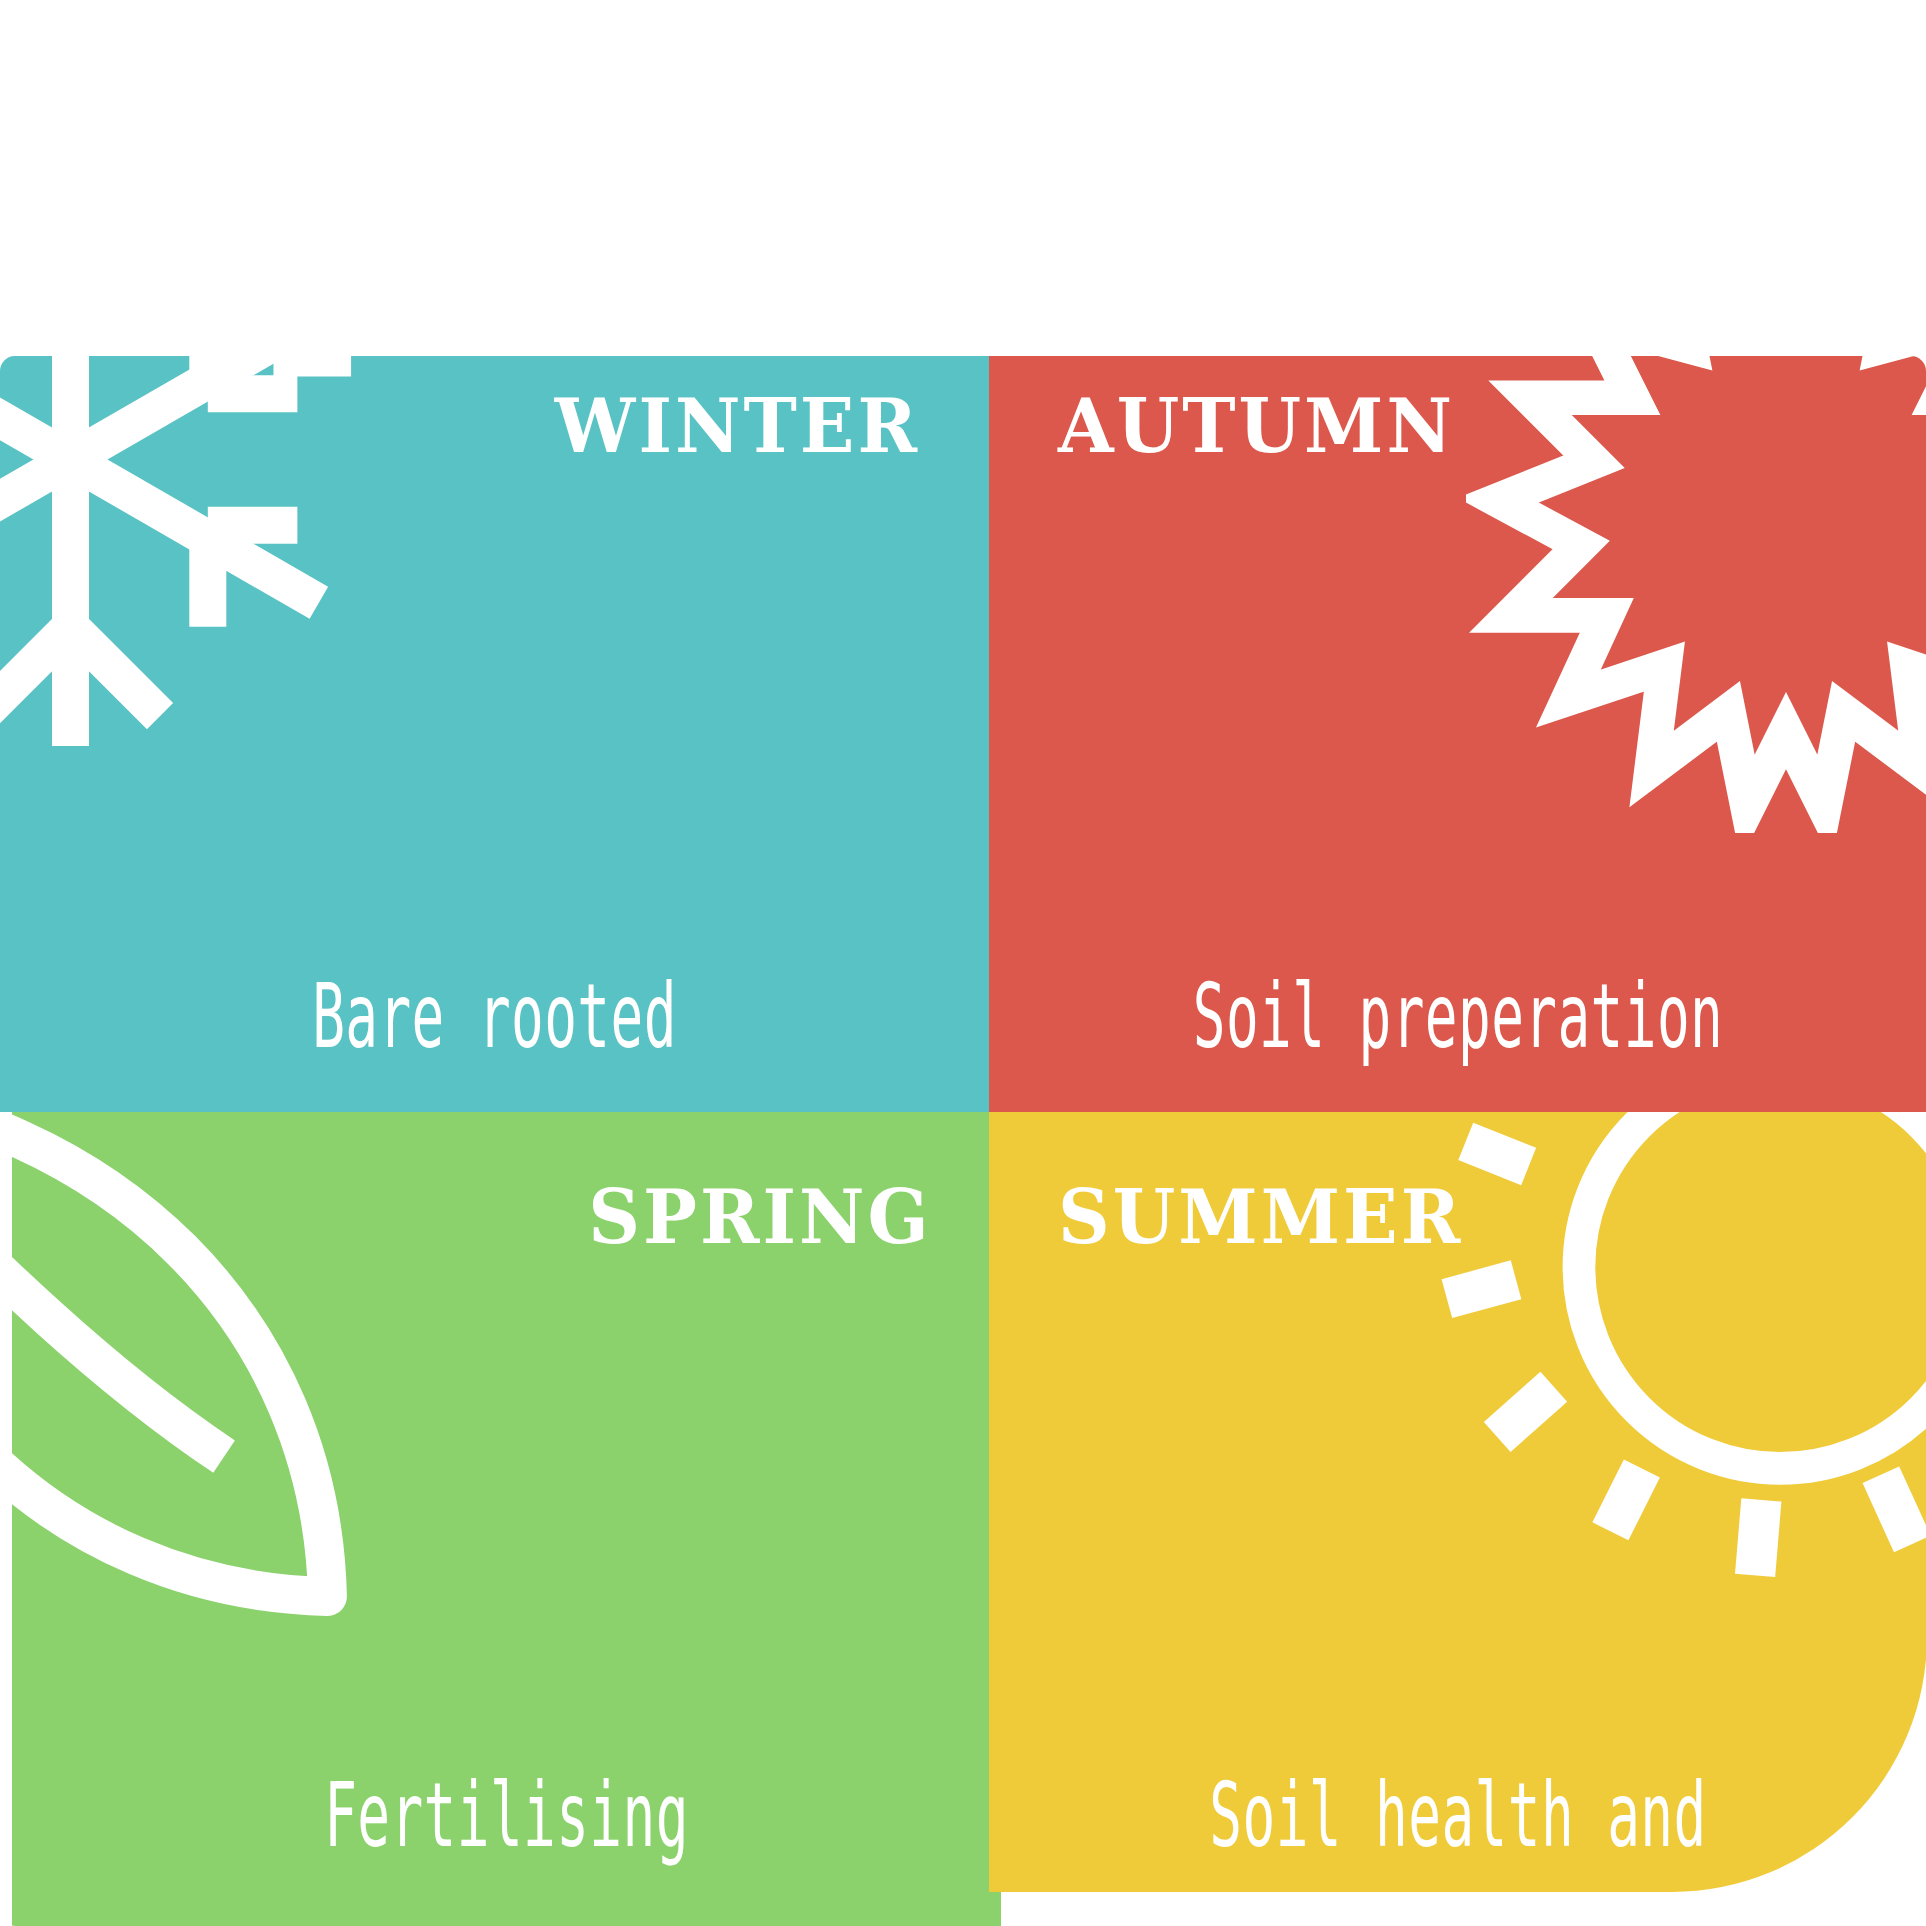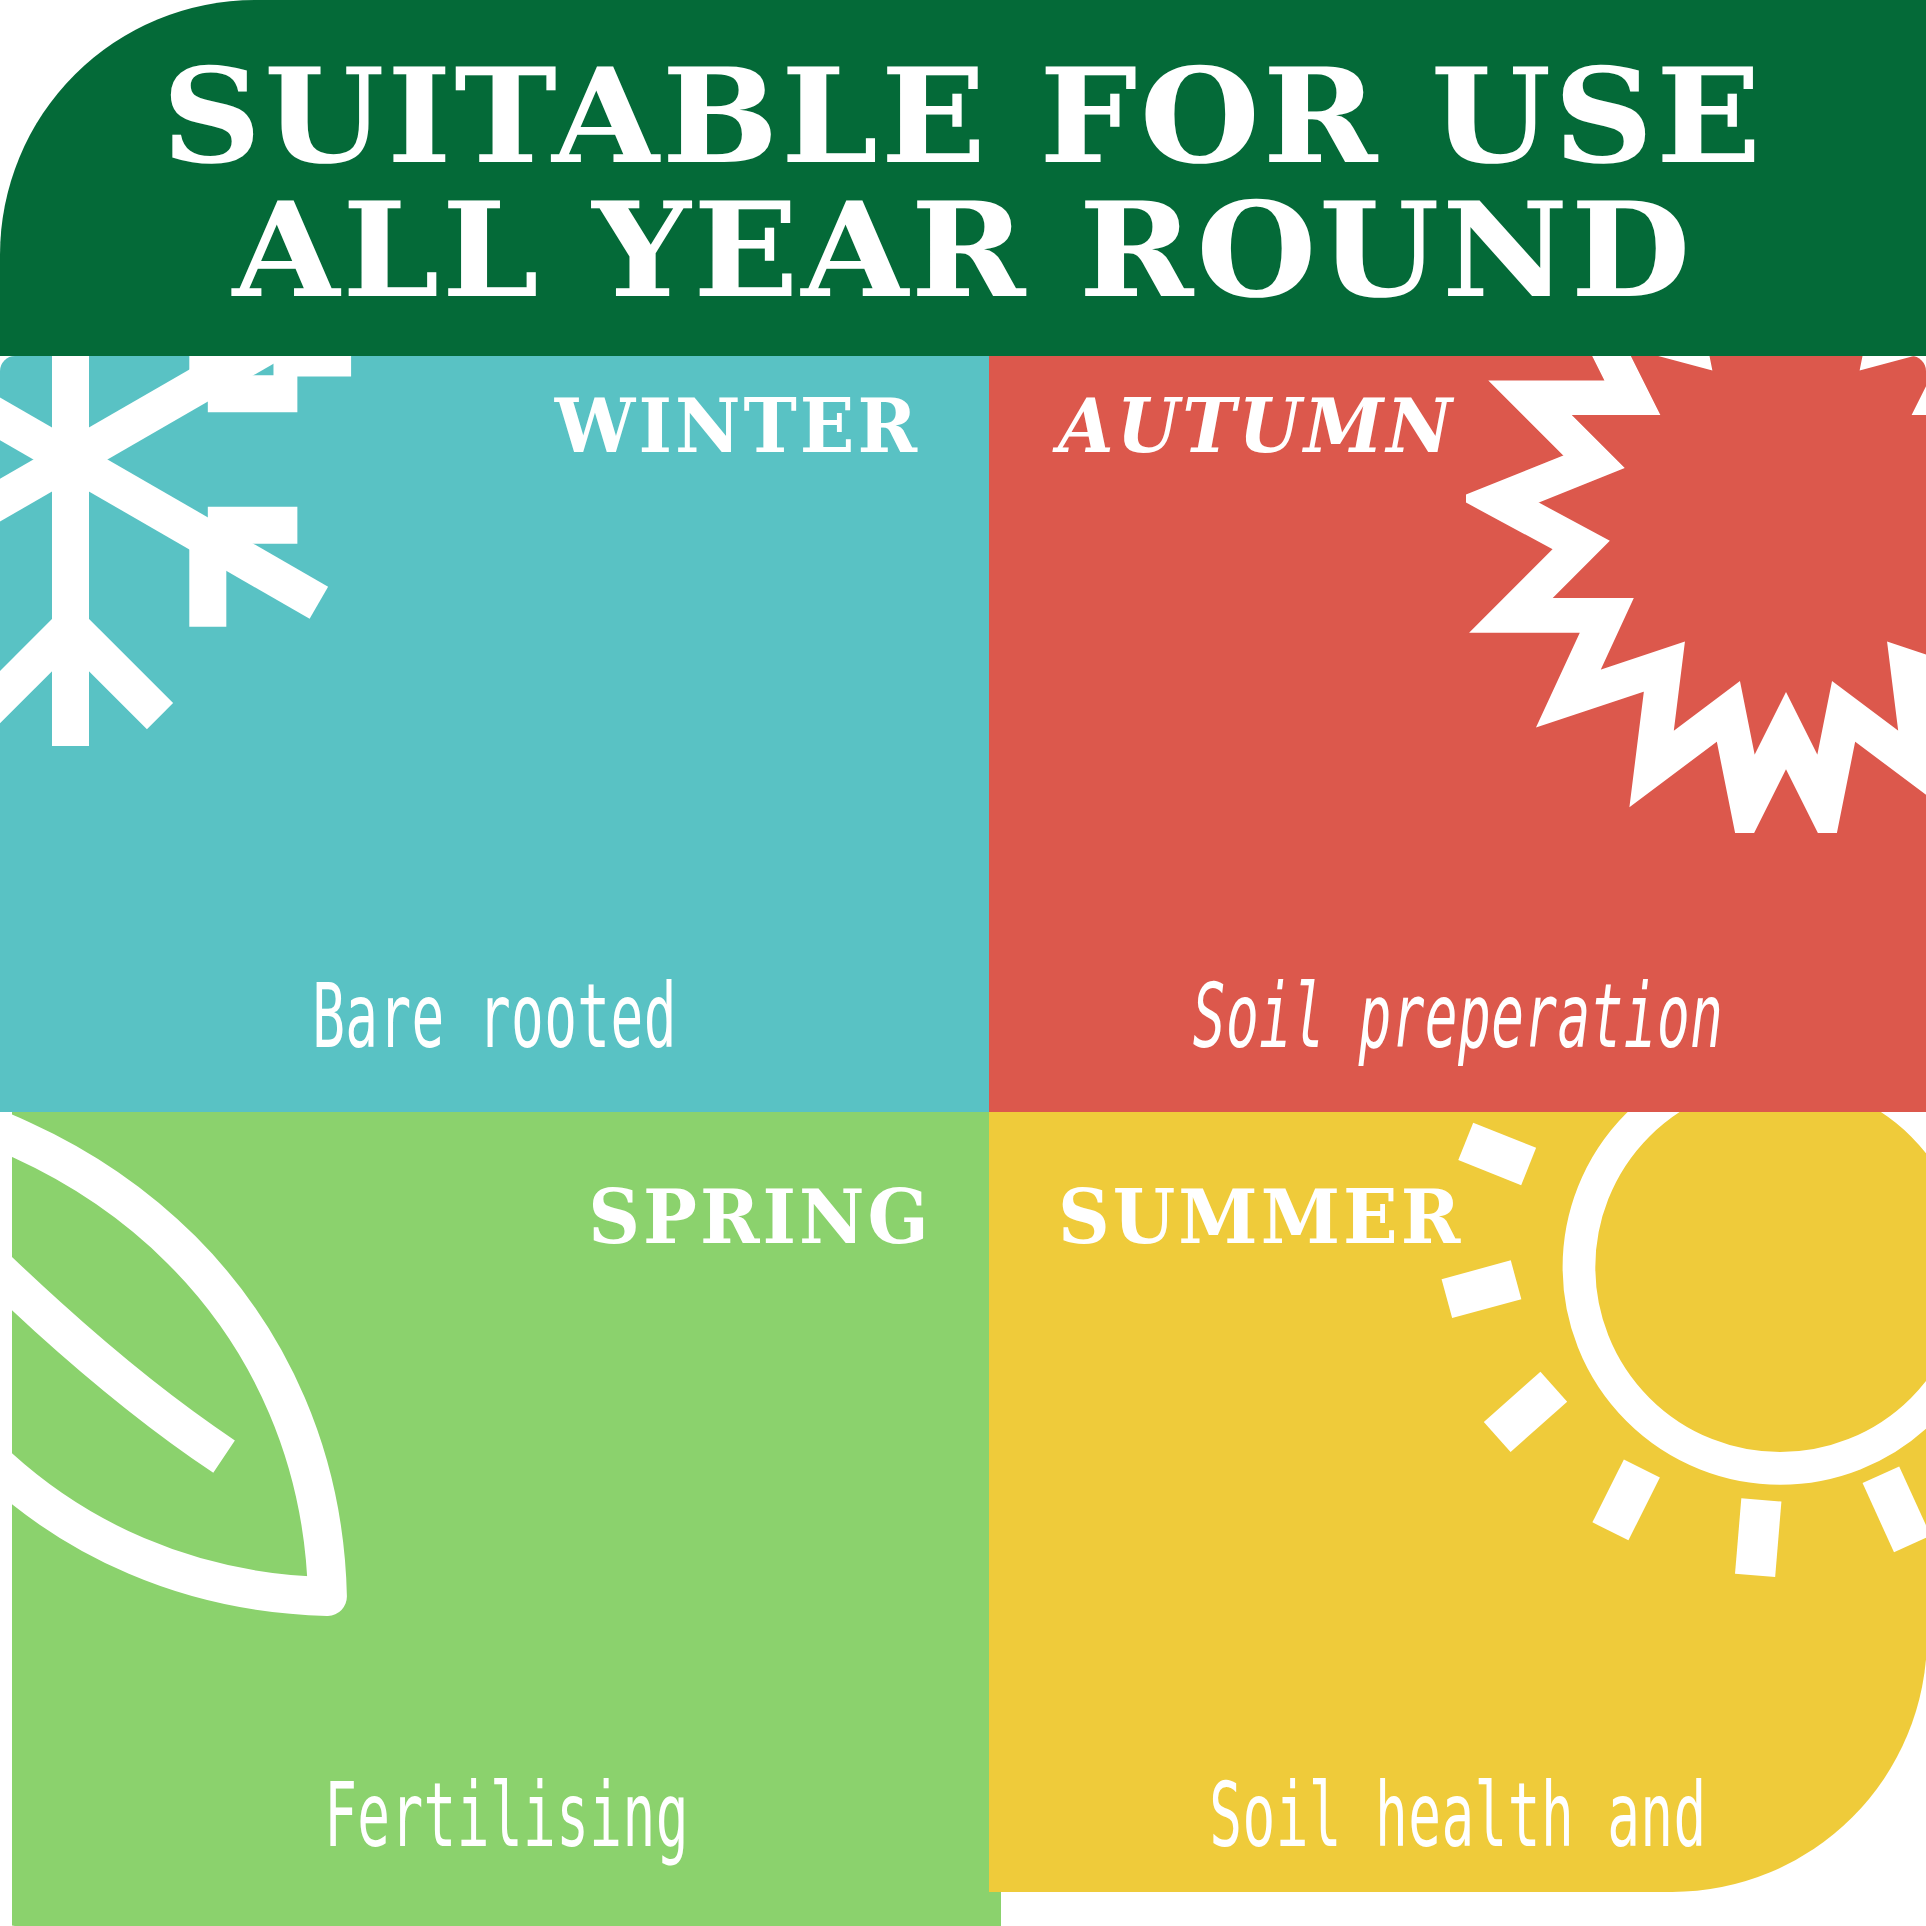--- a/index.html
+++ b/index.html
@@ -85,24 +85,20 @@
   #ico-snowflake{left:-228px;top:-195px;width:597px;height:597px;}
   #ico-maple{right:-179px;top:-163px;width:640px;height:640px;}
   #ico-leaf{left:-250px;top:-81px;width:608px;height:608px;}
   #ico-sun{right:-130px;top:-109px;width:629px;height:629px;}
 </style>
 </head>
 <body>
 
 <div id="canvas" style="background: rgb(255, 255, 255);">
 
-  <div id="header" style="background: rgb(4, 106, 56);">
-    <div id="header-title">SUITABLE FOR USE
-ALL YEAR ROUND</div>
-  </div>
 
   <div id="grid">
 
     <div class="quad" id="q-winter" style="background: rgb(89, 194, 196);">
       <svg class="icon" id="ico-snowflake" viewBox="0 0 100 100" fill="none" stroke="#ffffff" stroke-width="6.2" stroke-linecap="butt">
         <g>
           <line x1="50" y1="2" x2="50" y2="98"></line>
           <line x1="8.4" y1="26" x2="91.6" y2="74"></line>
           <line x1="8.4" y1="74" x2="91.6" y2="26"></line>
 
@@ -128,21 +124,21 @@
           <line x1="16" y1="67" x2="3" y2="67"></line>
         </g>
       </svg>
       <div class="season-label" id="lbl-winter">WINTER</div>
       <div class="quad-text" id="txt-winter">
         <span class="ln">Bare rooted</span>
         
       </div>
     </div>
 
-    <div class="quad" id="q-autumn" style="background: rgb(220, 88, 76); font-style: italic;">
+    <div class="quad" id="q-autumn" style="background: rgb(220, 88, 76);">
       <svg class="icon" id="ico-maple" viewBox="0 0 100 100" fill="none" stroke="#ffffff" stroke-width="5.4" stroke-linejoin="miter" stroke-linecap="butt">
         <path d="M50 4 L56 17 L68 9 L65 24 L80 20 L74 32 L90 32 L80 42
                  L95 48 L82 55 L93 66 L78 66 L84 79 L69 74 L71 90 L59 81
                  L56 96 L50 84 L44 96 L41 81 L29 90 L31 74 L16 79 L22 66
                  L7 66 L18 55 L5 48 L20 42 L10 32 L26 32 L20 20 L35 24
                  L32 9 L44 17 Z"></path>
       </svg>
       <div class="season-label" id="lbl-autumn">AUTUMN</div>
       <div class="quad-text" id="txt-autumn">
         <span class="ln">Soil preperation</span>

